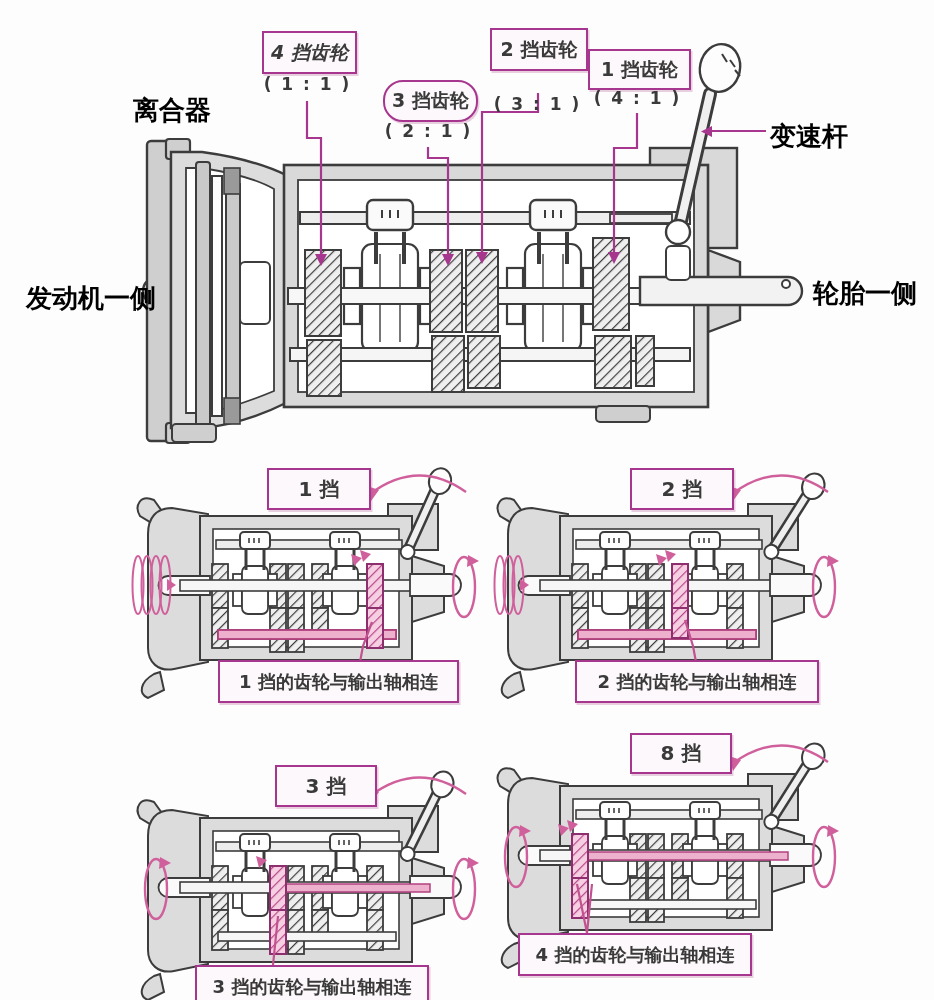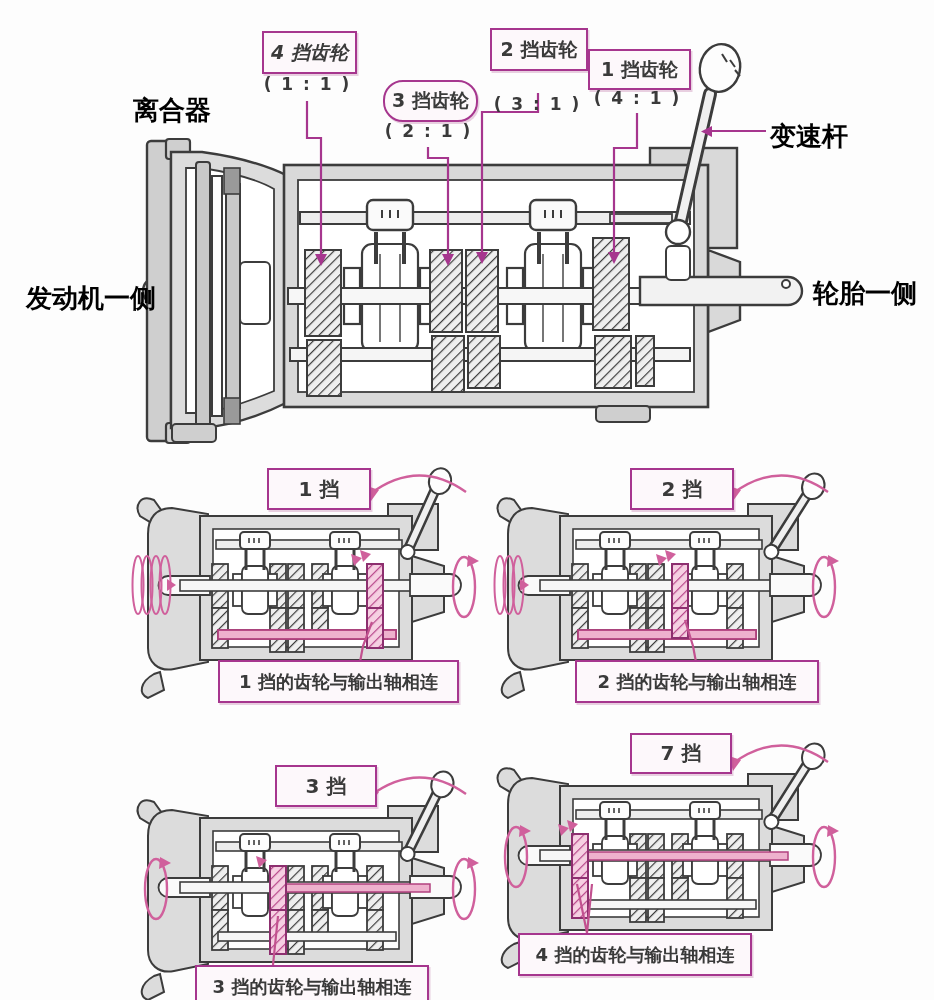--- a/index.html
+++ b/index.html
@@ -333,20 +333,20 @@
       <polygon points="78,104 89,108 81,116" fill="#d0609c"></polygon>
       <polygon points="87,100 98,104 90,112" fill="#d0609c"></polygon>
     </g>
     <use href="#lever" transform="translate(292,100) rotate(20 0 0)"></use>
     <use href="#arcArrow" transform="translate(252,10)"></use>
     <use href="#loopA" transform="translate(36,137)"></use>
     <use href="#loopA" transform="translate(344,137)"></use>
     <path d="M107,213 L97,164 M107,213 L112,164" fill="none" stroke="#c2518f" stroke-width="2.2"></path>
   </svg>
   <div class="box title-box" style="left:150px;top:13px;width:98px;height:37px;">
-        <span>7 挡</span>
+        <span>8 挡</span>
       </div>
   <div class="box caption" style="left:38px;top:213px;width:230px;height:39px;">
         <span>4 挡的齿轮与输出轴相连</span>
       </div>
 </div>
 
 </div>
 
 </body></html>

